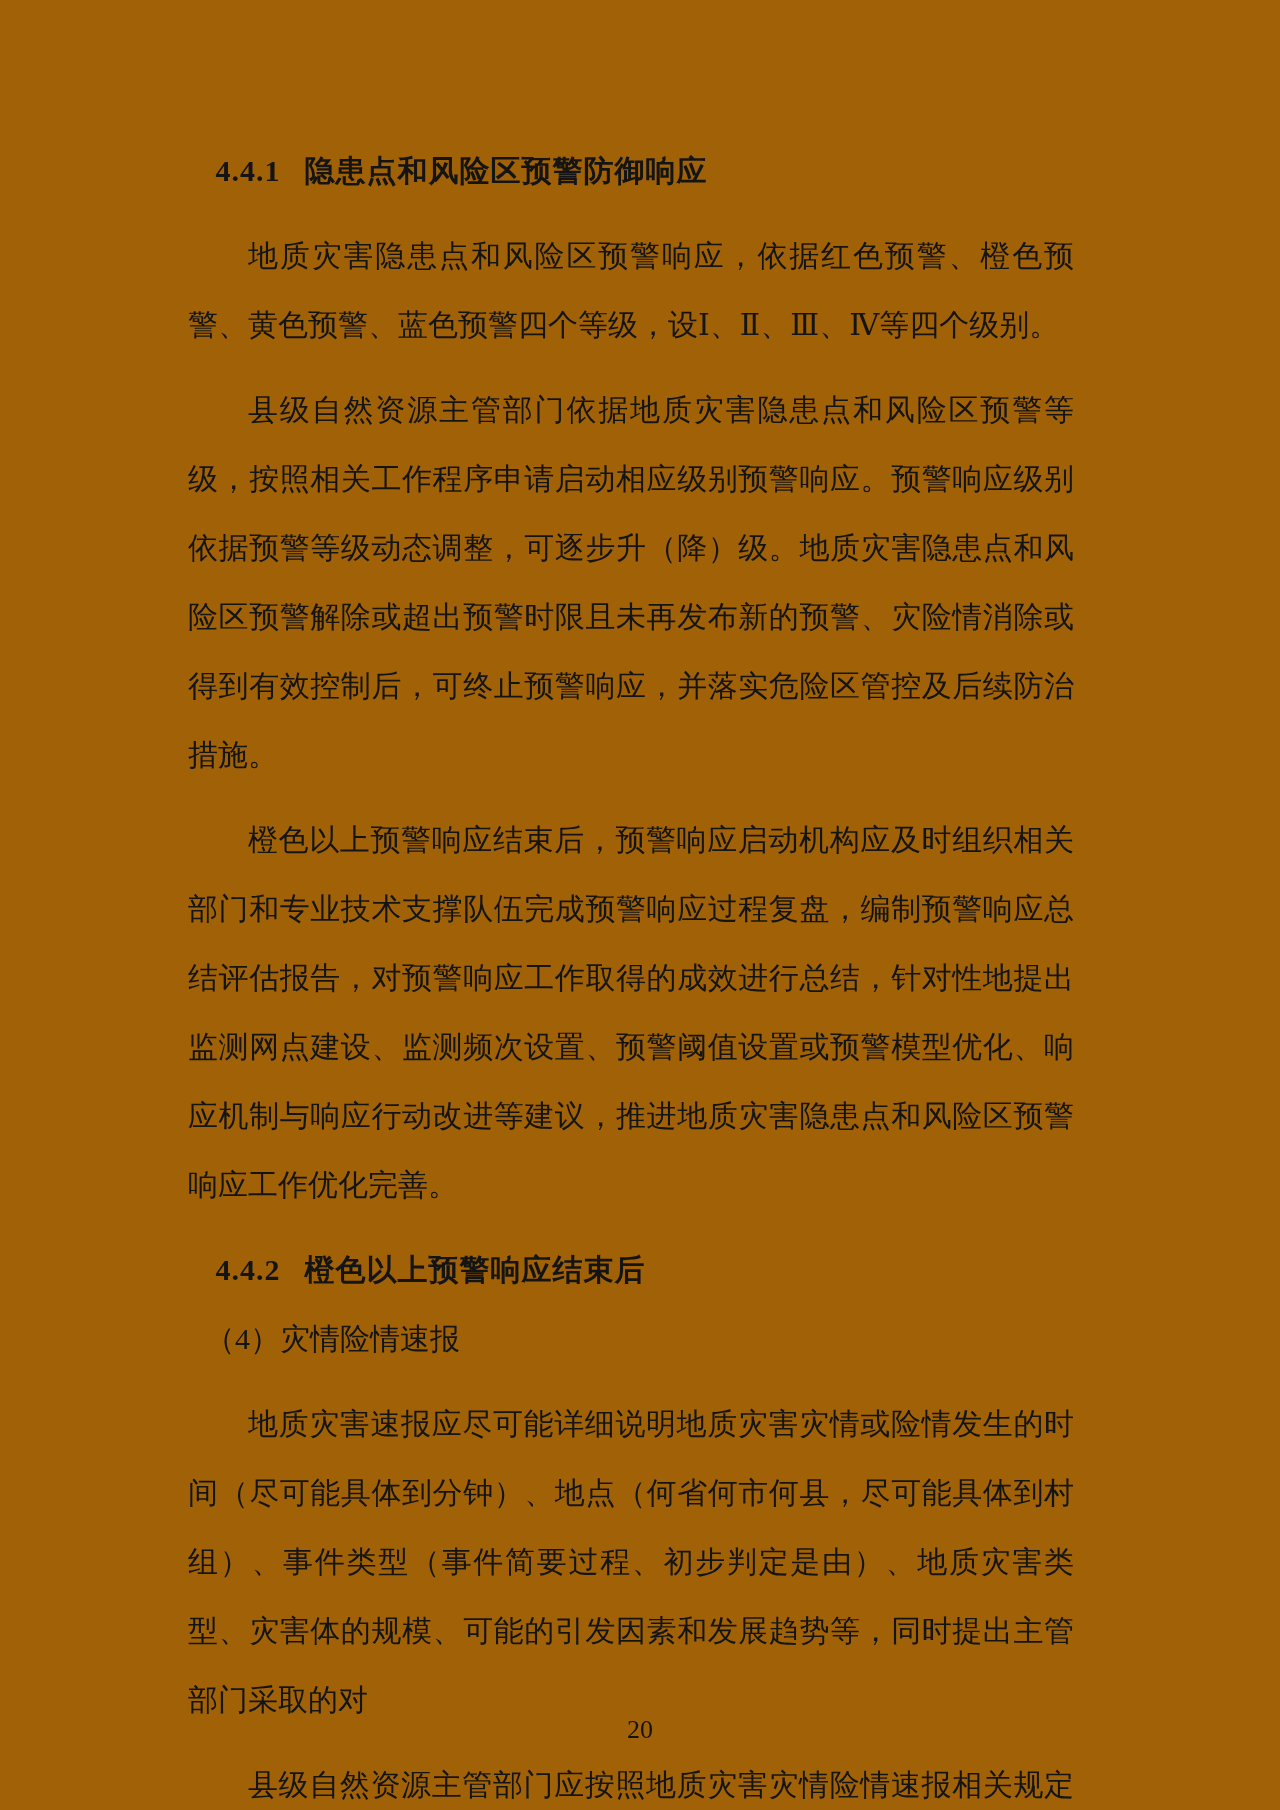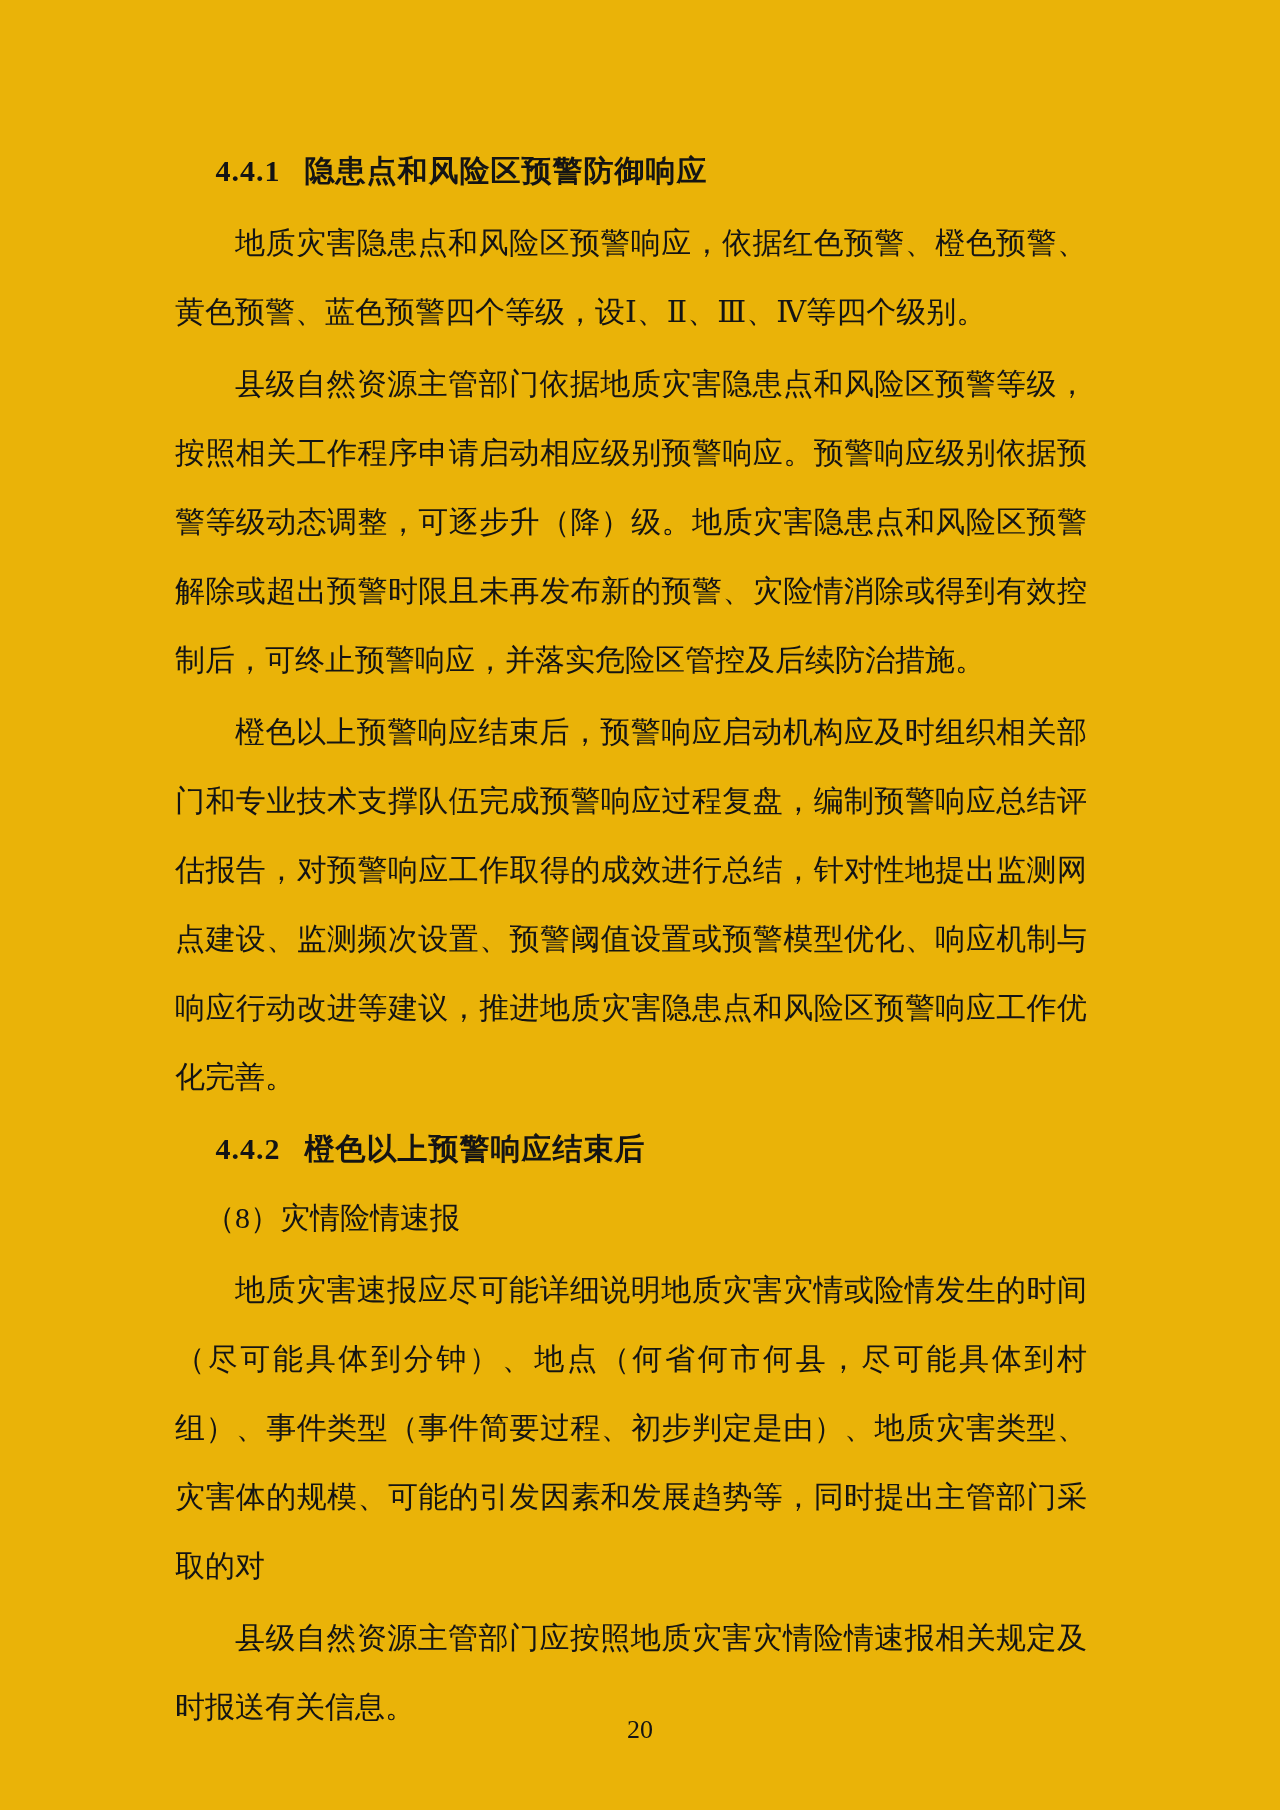--- a/index.html
+++ b/index.html
@@ -5,33 +5,33 @@
   html, body {
     margin: 0;
     padding: 0;
     background: #e8e8e8;
   }
   .page {
     position: relative;
     width: 1280px;
     height: 1810px;
     margin: 0 auto;
-    background: #eab308;
+    background: #a16207;
     color: #141414;
     font-family: "Liberation Serif", "DejaVu Serif", serif;
     overflow: hidden;
   }
   .content {
     position: absolute;
     left: 172px;
     top: 136px;
     width: 918px;
   }
   .para {
-    margin: 3px;
+    margin: 16px;
     font-size: 30px;
     line-height: 69px;
     text-align: justify;
     text-justify: inter-ideograph;
     text-indent: 2em;
     word-break: break-all;
   }
   .heading {
     margin: 0;
     font-size: 30px;
@@ -83,21 +83,21 @@
 
     <p class="para">县级自然资源主管部门依据地质灾害隐患点和风险区预警等级，按照相关工作程序申请启动相应级别预警响应。预警响应级别依据预警等级动态调整，可逐步升（降）级。地质灾害隐患点和风险区预警解除或超出预警时限且未再发布新的预警、灾险情消除或得到有效控制后，可终止预警响应，并落实危险区管控及后续防治措施。</p>
 
     <p class="para">橙色以上预警响应结束后，预警响应启动机构应及时组织相关部门和专业技术支撑队伍完成预警响应过程复盘，编制预警响应总结评估报告，对预警响应工作取得的成效进行总结，针对性地提出监测网点建设、监测频次设置、预警阈值设置或预警模型优化、响应机制与响应行动改进等建议，推进地质灾害隐患点和风险区预警响应工作优化完善。</p>
 
     <h3 class="heading">
       <span class="num">4.4.2</span>
       <span class="title">橙色以上预警响应结束后</span>
     </h3>
 
-    <p class="subitem">（8）灾情险情速报</p>
+    <p class="subitem">（4）灾情险情速报</p>
 
     <p class="para">地质灾害速报应尽可能详细说明地质灾害灾情或险情发生的时间（尽可能具体到分钟）、地点（何省何市何县，尽可能具体到村组）、事件类型（事件简要过程、初步判定是由）、地质灾害类型、灾害体的规模、可能的引发因素和发展趋势等，同时提出主管部门采取的对</p>
 
     <p class="para">县级自然资源主管部门应按照地质灾害灾情险情速报相关规定及时报送有关信息。</p>
 
   </div>
 
   <div class="page-number">20</div>
 </div>
 

